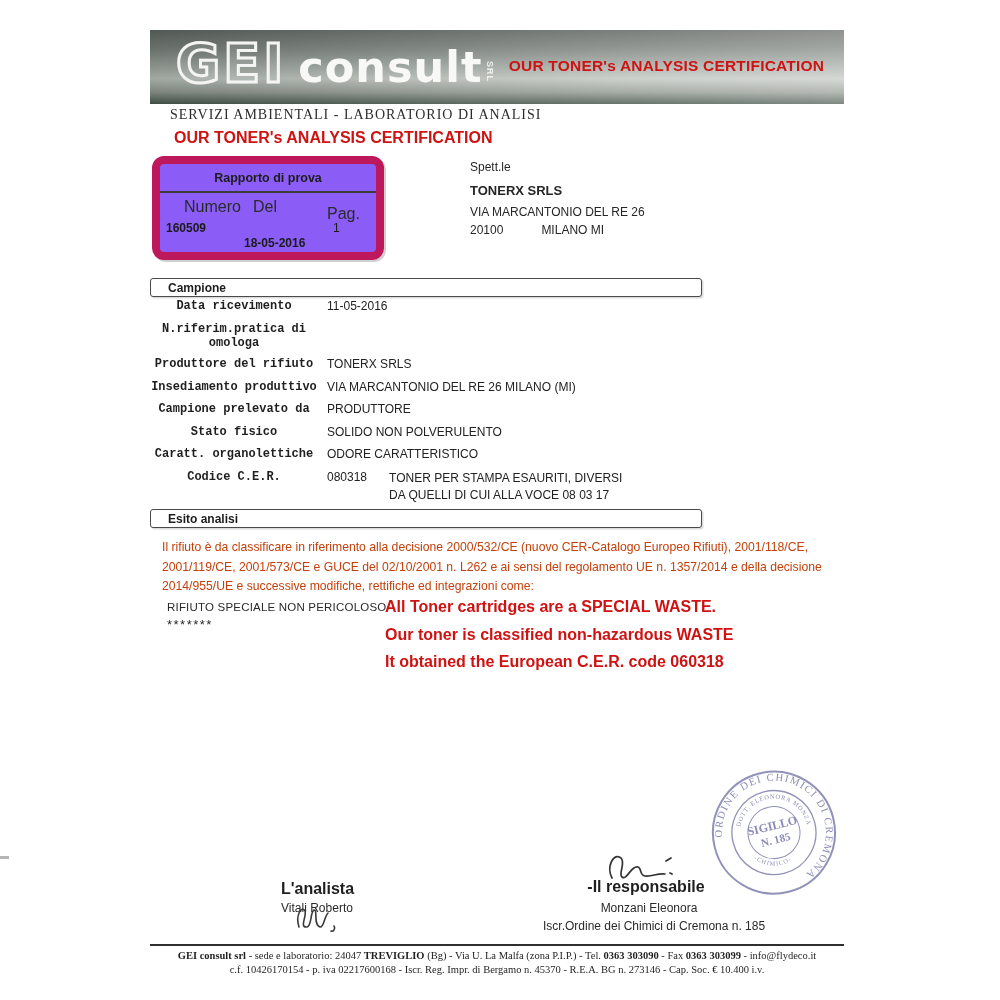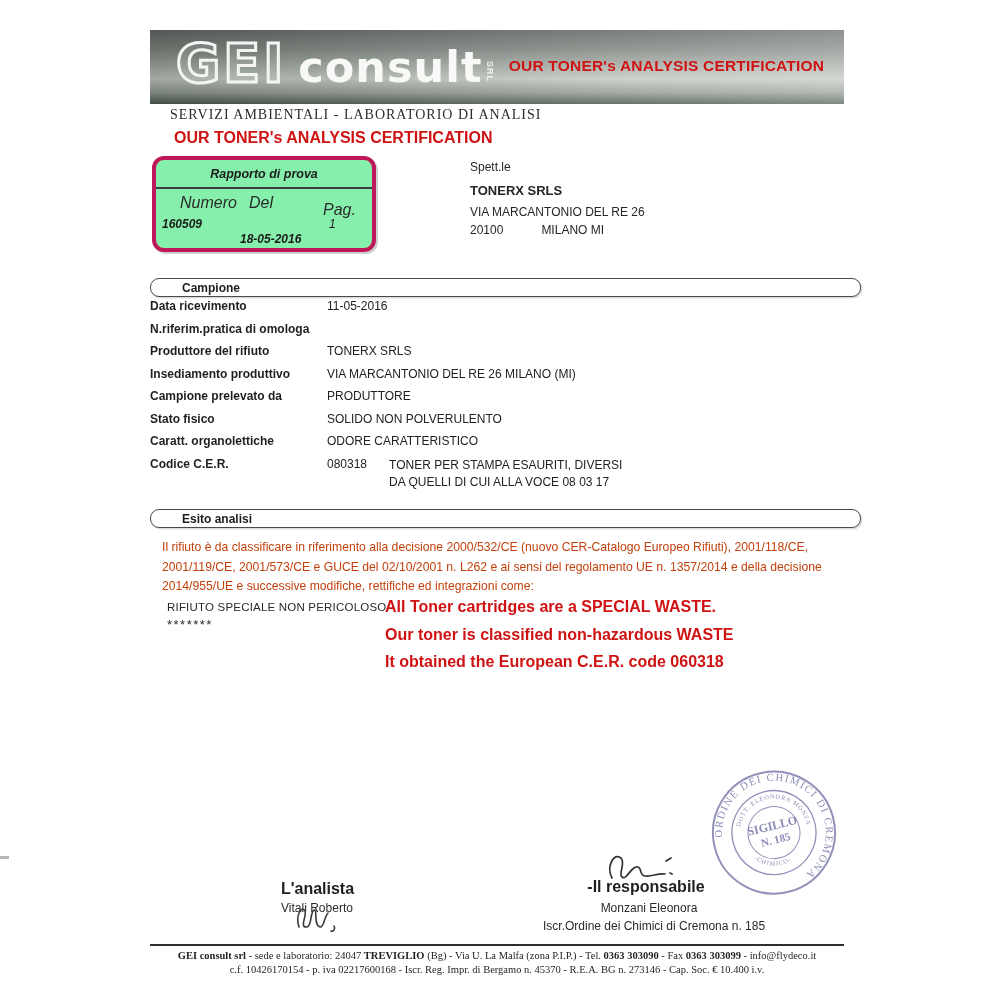--- a/index.html
+++ b/index.html
@@ -38,47 +38,46 @@
     left:170px;top:107px;font-family:"Liberation Serif", serif;
     font-size:14px;color:#2c2c2c;letter-spacing:1px;
   }
   .page-title{
     left:174px;top:129px;font-size:16px;font-weight:bold;color:#cf1212;
   }
 
   
   .report-box{
     left:152px;top:156px;width:216px;height:88px;
-    border:4px solid #be185d;border-radius:12px;background:#86efac;
+    border:8px solid #be185d;border-radius:12px;background:#8b5cf6;
     box-shadow:2px 2px 0 rgba(120,120,120,0.35);
-    font-style:italic;
   }
   .report-box .rb-title{
     display:block;text-align:center;font-weight:bold;font-size:12.5px;
     padding-top:7px;padding-bottom:6px;border-bottom:2px solid #3c3c3c;color:#1d1d1d;
   }
   .rb-label{position:absolute;font-size:16px;color:#2a2a2a;}
   .rb-value{position:absolute;font-size:12px;font-weight:bold;color:#1b1b1b;}
 
   
   .recipient{left:470px;top:160px;font-size:12px;color:#262626;}
   .recipient .r-line{position:absolute;white-space:nowrap;left:0;}
 
   
   .section-pill{
-    width:711px;height:19px;border:1.5px solid #4a4a4a;border-radius:9px;background:#fff;
+    width:552px;height:19px;border:1.5px solid #4a4a4a;border-radius:3px;background:#fff;
     box-shadow:1.5px 1.5px 0 rgba(140,140,140,0.3);
     font-size:12px;font-weight:bold;color:#1d1d1d;
-    display:flex;align-items:center;padding-left:31px;box-sizing:border-box;
+    display:flex;align-items:center;padding-left:17px;box-sizing:border-box;
   }
 
   
   .fields{left:150px;top:299px;width:694px;}
   .f-row{display:flex;align-items:flex-start;min-height:15px;margin-bottom:7.5px;}
-  .f-label{width:168px;text-align:left;font-weight:bold;font-size:12px;color:#1f1f1f;flex:none;}
+  .f-label{width:168px;text-align:center;font-weight:bold;font-size:12px;color:#1f1f1f;flex:none;font-family:Liberation Mono, monospace;}
   .f-value{margin-left:9px;font-size:12px;color:#222;white-space:nowrap;}
   .f-desc{margin-left:22px;font-size:12px;color:#222;line-height:17px;}
 
   
   .esito-par{
     left:162px;top:538px;width:674px;font-size:12.2px;color:#c2410c;line-height:19.5px;
   }
   .rifiuto{left:167px;top:601px;font-size:11.5px;color:#2a2a2a;letter-spacing:0.2px;}
   .asterisks{left:167px;top:617px;font-size:13px;color:#2a2a2a;letter-spacing:1.5px;}
   .red-note{left:385px;top:593px;width:460px;font-size:16px;font-weight:bold;color:#cf1212;line-height:27.5px;}

